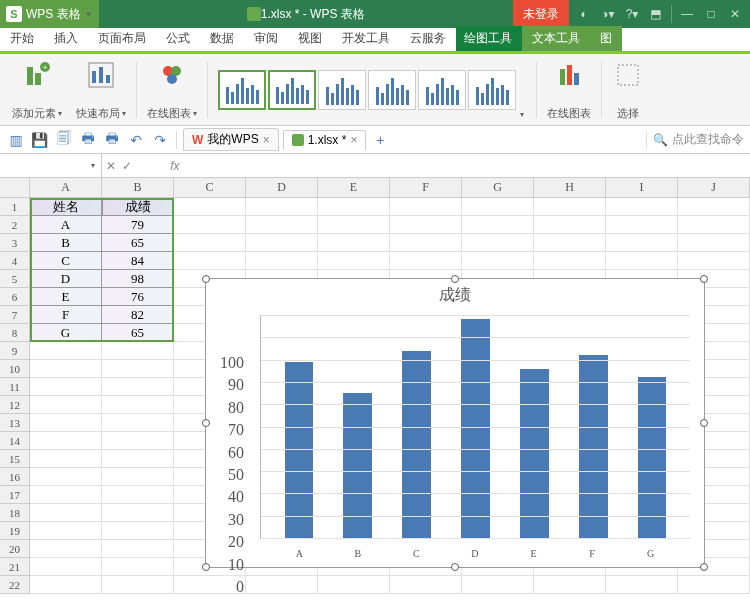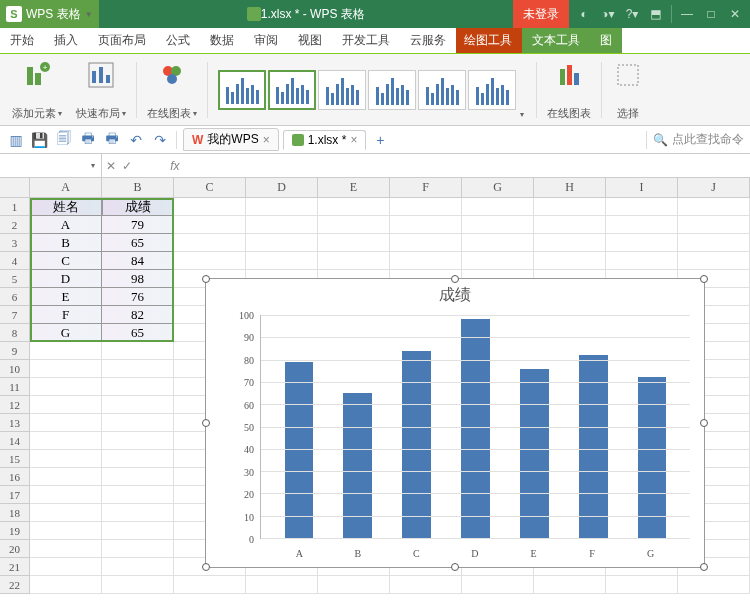--- a/index.html
+++ b/index.html
@@ -9,24 +9,24 @@
 .titlebar { height: 28px; background: #2d7d4f; display: flex; align-items: center; color: #fff; }
 .app-logo { background: #5fa046; height: 28px; display: flex; align-items: center; padding: 0 6px; gap: 4px; }
 .app-logo-icon { width: 16px; height: 16px; background: #fff; color: #5fa046; display: flex; align-items: center; justify-content: center; font-weight: bold; border-radius: 2px; font-size: 11px; }
 .title-center { flex: 1; display: flex; align-items: center; justify-content: center; }
 .title-doc-icon { width: 14px; height: 14px; background: #6aa84f; border-radius: 2px; }
 .login-badge { background: #e94b35; color: #fff; padding: 4px 10px; height: 28px; display: flex; align-items: center; }
 .title-icons { display: flex; align-items: center; gap: 2px; padding: 0 4px; }
 .title-icon { width: 22px; height: 22px; display: flex; align-items: center; justify-content: center; color: #c8e0d0; cursor: pointer; }
 
 
-.menubar { height: 26px; background: #fff; display: flex; align-items: flex-end; border-bottom: 1px solid #84cc16; }
+.menubar { height: 26px; background: #fff; display: flex; align-items: flex-end; border-bottom: 3px solid #84cc16; }
 .menu-tab { padding: 4px 10px; color: #444; cursor: pointer; }
 .menu-tab.green-group { background: #5fa046; color: #fff; }
-.menu-tab.active { background: #c2410c; color: #fff; padding-left: 8px; }
+.menu-tab.active { background: #15803d; color: #fff; padding-left: 8px; }
 
 
 .ribbon { height: 72px; background: #f5f5f5; border-bottom: 1px solid #ccc; display: flex; align-items: center; padding: 2px 6px; gap: 2px; }
 .ribbon-group { display: flex; flex-direction: column; align-items: center; padding: 2px 6px; height: 66px; justify-content: space-between; }
 .ribbon-group.row { flex-direction: row; gap: 2px; align-items: center; }
 .ribbon-sep { width: 1px; height: 56px; background: #ddd; margin: 0 2px; }
 .ribbon-icon-big { width: 32px; height: 32px; display: flex; align-items: center; justify-content: center; }
 .ribbon-label { font-size: 11px; color: #555; display: flex; align-items: center; gap: 2px; }
 .chart-thumb { width: 48px; height: 40px; border: 1px solid #ccc; background: #fff; display: flex; align-items: flex-end; justify-content: center; gap: 2px; padding: 4px; cursor: pointer; }
 .chart-thumb.sel { border: 2px solid #5fa046; }
@@ -61,21 +61,21 @@
 .cell.hdr { background: linear-gradient(to right, #e8dff0, #dfe8f0); border: 1px solid #999; font-weight: normal; }
 .cell.databg { background: linear-gradient(to right, #f4eff8, #eff4f8); border-right: 1px solid #999; border-bottom: 1px solid #999; }
 .sel-range { position: absolute; border: 2px solid #5fa046; pointer-events: none; }
 
 
 .chart-obj { position: absolute; top: 100px; left: 205px; width: 500px; height: 290px; background: #fff; border: 1px solid #999; }
 .chart-handle { position: absolute; width: 8px; height: 8px; background: #fff; border: 1.5px solid #5a5a5a; border-radius: 50%; }
 .chart-title { text-align: center; font-size: 16px; color: #555; padding: 6px 0 2px 0; font-family: "SimSun", serif; }
 .chart-body { position: absolute; top: 36px; left: 22px; right: 14px; bottom: 28px; }
 .chart-yaxis { position: absolute; left: 0; top: 0; bottom: 0; width: 28px; }
-.ytick { position: absolute; right: 2px; font-size: 10px; color: #555; transform: translateY(-50%); font-family: "SimSun", serif; }
+.ytick { position: absolute; right: 12px; font-size: 16px; color: #555; transform: translateY(-50%); font-family: "SimSun", serif; margin-top: 48px; }
 .chart-plot { position: absolute; left: 32px; right: 0; top: 0; bottom: 0; border-left: 1px solid #bbb; border-bottom: 1px solid #bbb; }
 .gridline { position: absolute; left: 0; right: 0; height: 1px; background: #e0e0e0; }
 .bars { position: absolute; left: 0; right: 0; bottom: 0; top: 0; display: flex; align-items: flex-end; justify-content: space-around; padding: 0 2%; }
 .bar { width: 7%; background: #4a7ab3; }
 .chart-xaxis { position: absolute; left: 54px; right: 14px; bottom: 8px; display: flex; justify-content: space-around; padding: 0 2%; }
 .xtick { font-size: 10px; color: #555; width: 7%; text-align: center; font-family: "SimSun", serif; }
 
 .caret { font-size: 8px; color: #666; }
 svg { display: block; }
 </style>

